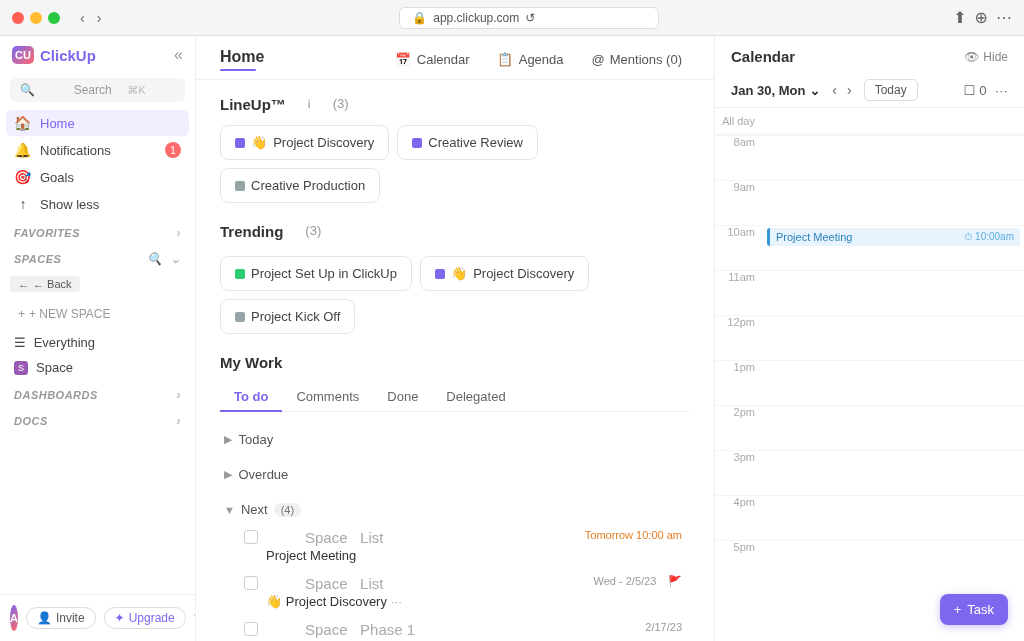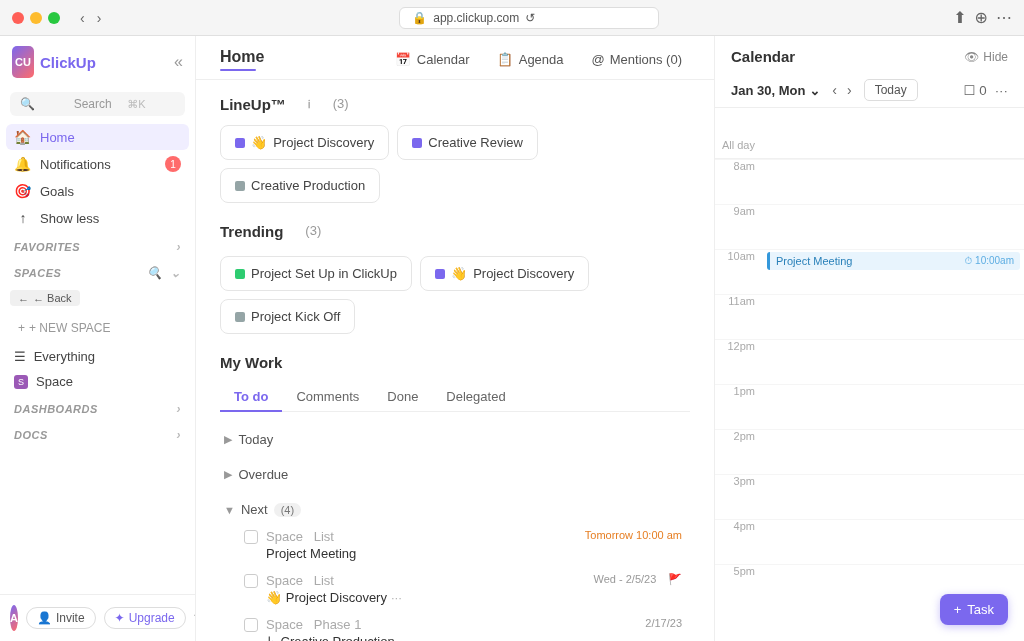--- a/index.html
+++ b/index.html
@@ -19,21 +19,21 @@
     .titlebar-actions { display: flex; gap: 8px; color: #666; font-size: 16px; }
     .titlebar-actions span { cursor: pointer; }
 
     
     .app { display: flex; flex: 1; overflow: hidden; }
 
     
     .sidebar { width: 196px; background: #fff; border-right: 1px solid #eee; display: flex; flex-direction: column; flex-shrink: 0; overflow-y: auto; }
     .sidebar-header { padding: 10px 12px; display: flex; align-items: center; justify-content: space-between; }
     .logo { display: flex; align-items: center; gap: 6px; font-weight: 700; font-size: 15px; color: #7b68ee; }
-    .logo-icon { width: 22px; height: 32px; background: linear-gradient(135deg, #7b68ee, #ff6b6b); border-radius: 5px; display: flex; align-items: center; justify-content: center; color: white; font-size: 11px; font-weight: bold; }
+    .logo-icon { width: 22px; height: 18px; background: linear-gradient(135deg, #7b68ee, #ff6b6b); border-radius: 5px; display: flex; align-items: center; justify-content: center; color: white; font-size: 11px; font-weight: bold; }
     .sidebar-collapse { cursor: pointer; color: #999; font-size: 16px; }
     .sidebar-search { margin: 4px 10px 8px; background: #f5f5f5; border-radius: 6px; padding: 5px 10px; display: flex; align-items: center; gap: 6px; color: #999; font-size: 12px; cursor: pointer; }
     .sidebar-search span { flex: 1; }
     .sidebar-search .shortcut { font-size: 11px; color: #bbb; }
     .sidebar-nav { padding: 0 6px; }
     .nav-item { display: flex; align-items: center; gap: 8px; padding: 5px 8px; border-radius: 6px; cursor: pointer; color: #444; font-size: 13px; margin-bottom: 1px; position: relative; }
     .nav-item.active { background: #f0eeff; color: #7b68ee; }
     .nav-icon { font-size: 14px; width: 18px; text-align: center; }
     .nav-badge { width: 16px; height: 16px; background: #ff6b6b; border-radius: 50%; color: white; font-size: 10px; display: flex; align-items: center; justify-content: center; margin-left: auto; }
     .sidebar-section { padding: 8px 14px 4px; font-size: 11px; font-weight: 600; color: #999; text-transform: uppercase; letter-spacing: 0.5px; display: flex; align-items: center; justify-content: space-between; cursor: pointer; font-style: italic; }
@@ -76,40 +76,40 @@
     .tab.active { color: #7b68ee; border-bottom: 2px solid #7b68ee; font-weight: 700; }
 
     
     .work-section { margin-bottom: 8px; }
     .work-section-header { display: flex; align-items: center; gap: 6px; padding: 6px 4px; cursor: pointer; color: #555; font-size: 13px; font-weight: 500; }
     .chevron { font-size: 11px; color: #999; }
     .section-badge { background: #f0f0f0; border-radius: 10px; padding: 1px 7px; font-size: 11px; color: #777; }
     .task-item { display: flex; align-items: flex-start; padding: 6px 8px 6px 24px; border-radius: 5px; cursor: pointer; gap: 8px; }
     .task-checkbox { width: 14px; height: 14px; border: 1.5px solid #ccc; border-radius: 3px; flex-shrink: 0; margin-top: 1px; }
     .task-info { flex: 1; }
-    .task-meta { font-size: 13px; color: #aaa; margin-bottom: 2px; }
+    .task-meta { font-size: 15px; color: #aaa; margin-bottom: 2px; margin-left: 39px; }
     .task-name { font-size: 13px; color: #333; display: flex; align-items: center; gap: 4px; }
     .task-date { font-size: 11px; color: #999; margin-left: auto; white-space: nowrap; }
     .task-date.orange { color: #e67e22; }
     .flag-red { color: #e74c3c; font-size: 11px; margin-left: 4px; }
 
     
     .calendar-panel { width: 310px; border-left: 1px solid #eee; flex-shrink: 0; display: flex; flex-direction: column; overflow: hidden; }
     .cal-header { padding: 12px 16px 8px; display: flex; align-items: center; justify-content: space-between; }
     .cal-title { font-size: 15px; font-weight: 600; }
     .cal-hide-btn { font-size: 12px; color: #888; cursor: pointer; display: flex; align-items: center; gap: 4px; }
     .cal-nav { padding: 6px 16px; display: flex; align-items: center; gap: 8px; border-bottom: 1px solid #eee; }
     .cal-date { font-size: 13px; font-weight: 600; color: #333; display: flex; align-items: center; gap: 4px; }
     .cal-nav-btns { display: flex; gap: 2px; }
     .cal-nav-btn { background: none; border: none; cursor: pointer; color: #666; font-size: 14px; padding: 2px 4px; border-radius: 3px; }
     .today-btn { background: none; border: 1px solid #ddd; border-radius: 5px; padding: 3px 10px; font-size: 12px; cursor: pointer; color: #555; }
     .cal-actions { display: flex; gap: 8px; margin-left: auto; align-items: center; }
     .cal-add-btn { background: none; border: none; cursor: pointer; color: #666; }
     .cal-more-btn { background: none; border: none; cursor: pointer; color: #666; }
-    .all-day-row { display: flex; align-items: center; border-bottom: 1px solid #f0f0f0; padding: 4px 0; margin-top: 24px; }
+    .all-day-row { display: flex; align-items: center; border-bottom: 1px solid #f0f0f0; padding: 4px 0; }
     .time-label { width: 48px; text-align: right; padding-right: 8px; font-size: 11px; color: #aaa; flex-shrink: 0; }
     .all-day-cell { flex: 1; min-height: 18px; }
     .cal-body { flex: 1; overflow-y: auto; }
     .time-row { display: flex; align-items: flex-start; border-top: 1px solid #f5f5f5; }
     .time-slot { flex: 1; min-height: 44px; position: relative; }
     .event-block { background: #e8f4fd; border-left: 3px solid #3498db; border-radius: 3px; padding: 3px 6px; font-size: 11px; color: #2980b9; display: flex; align-items: center; justify-content: space-between; margin: 2px 4px; }
     .event-time { font-size: 10px; color: #5dade2; }
 
     
     .task-fab { position: fixed; bottom: 16px; right: 16px; background: #7b68ee; color: white; border: none; border-radius: 8px; padding: 8px 14px; font-size: 13px; font-weight: 500; cursor: pointer; display: flex; align-items: center; gap: 6px; box-shadow: 0 2px 8px rgba(123,104,238,0.4); }

